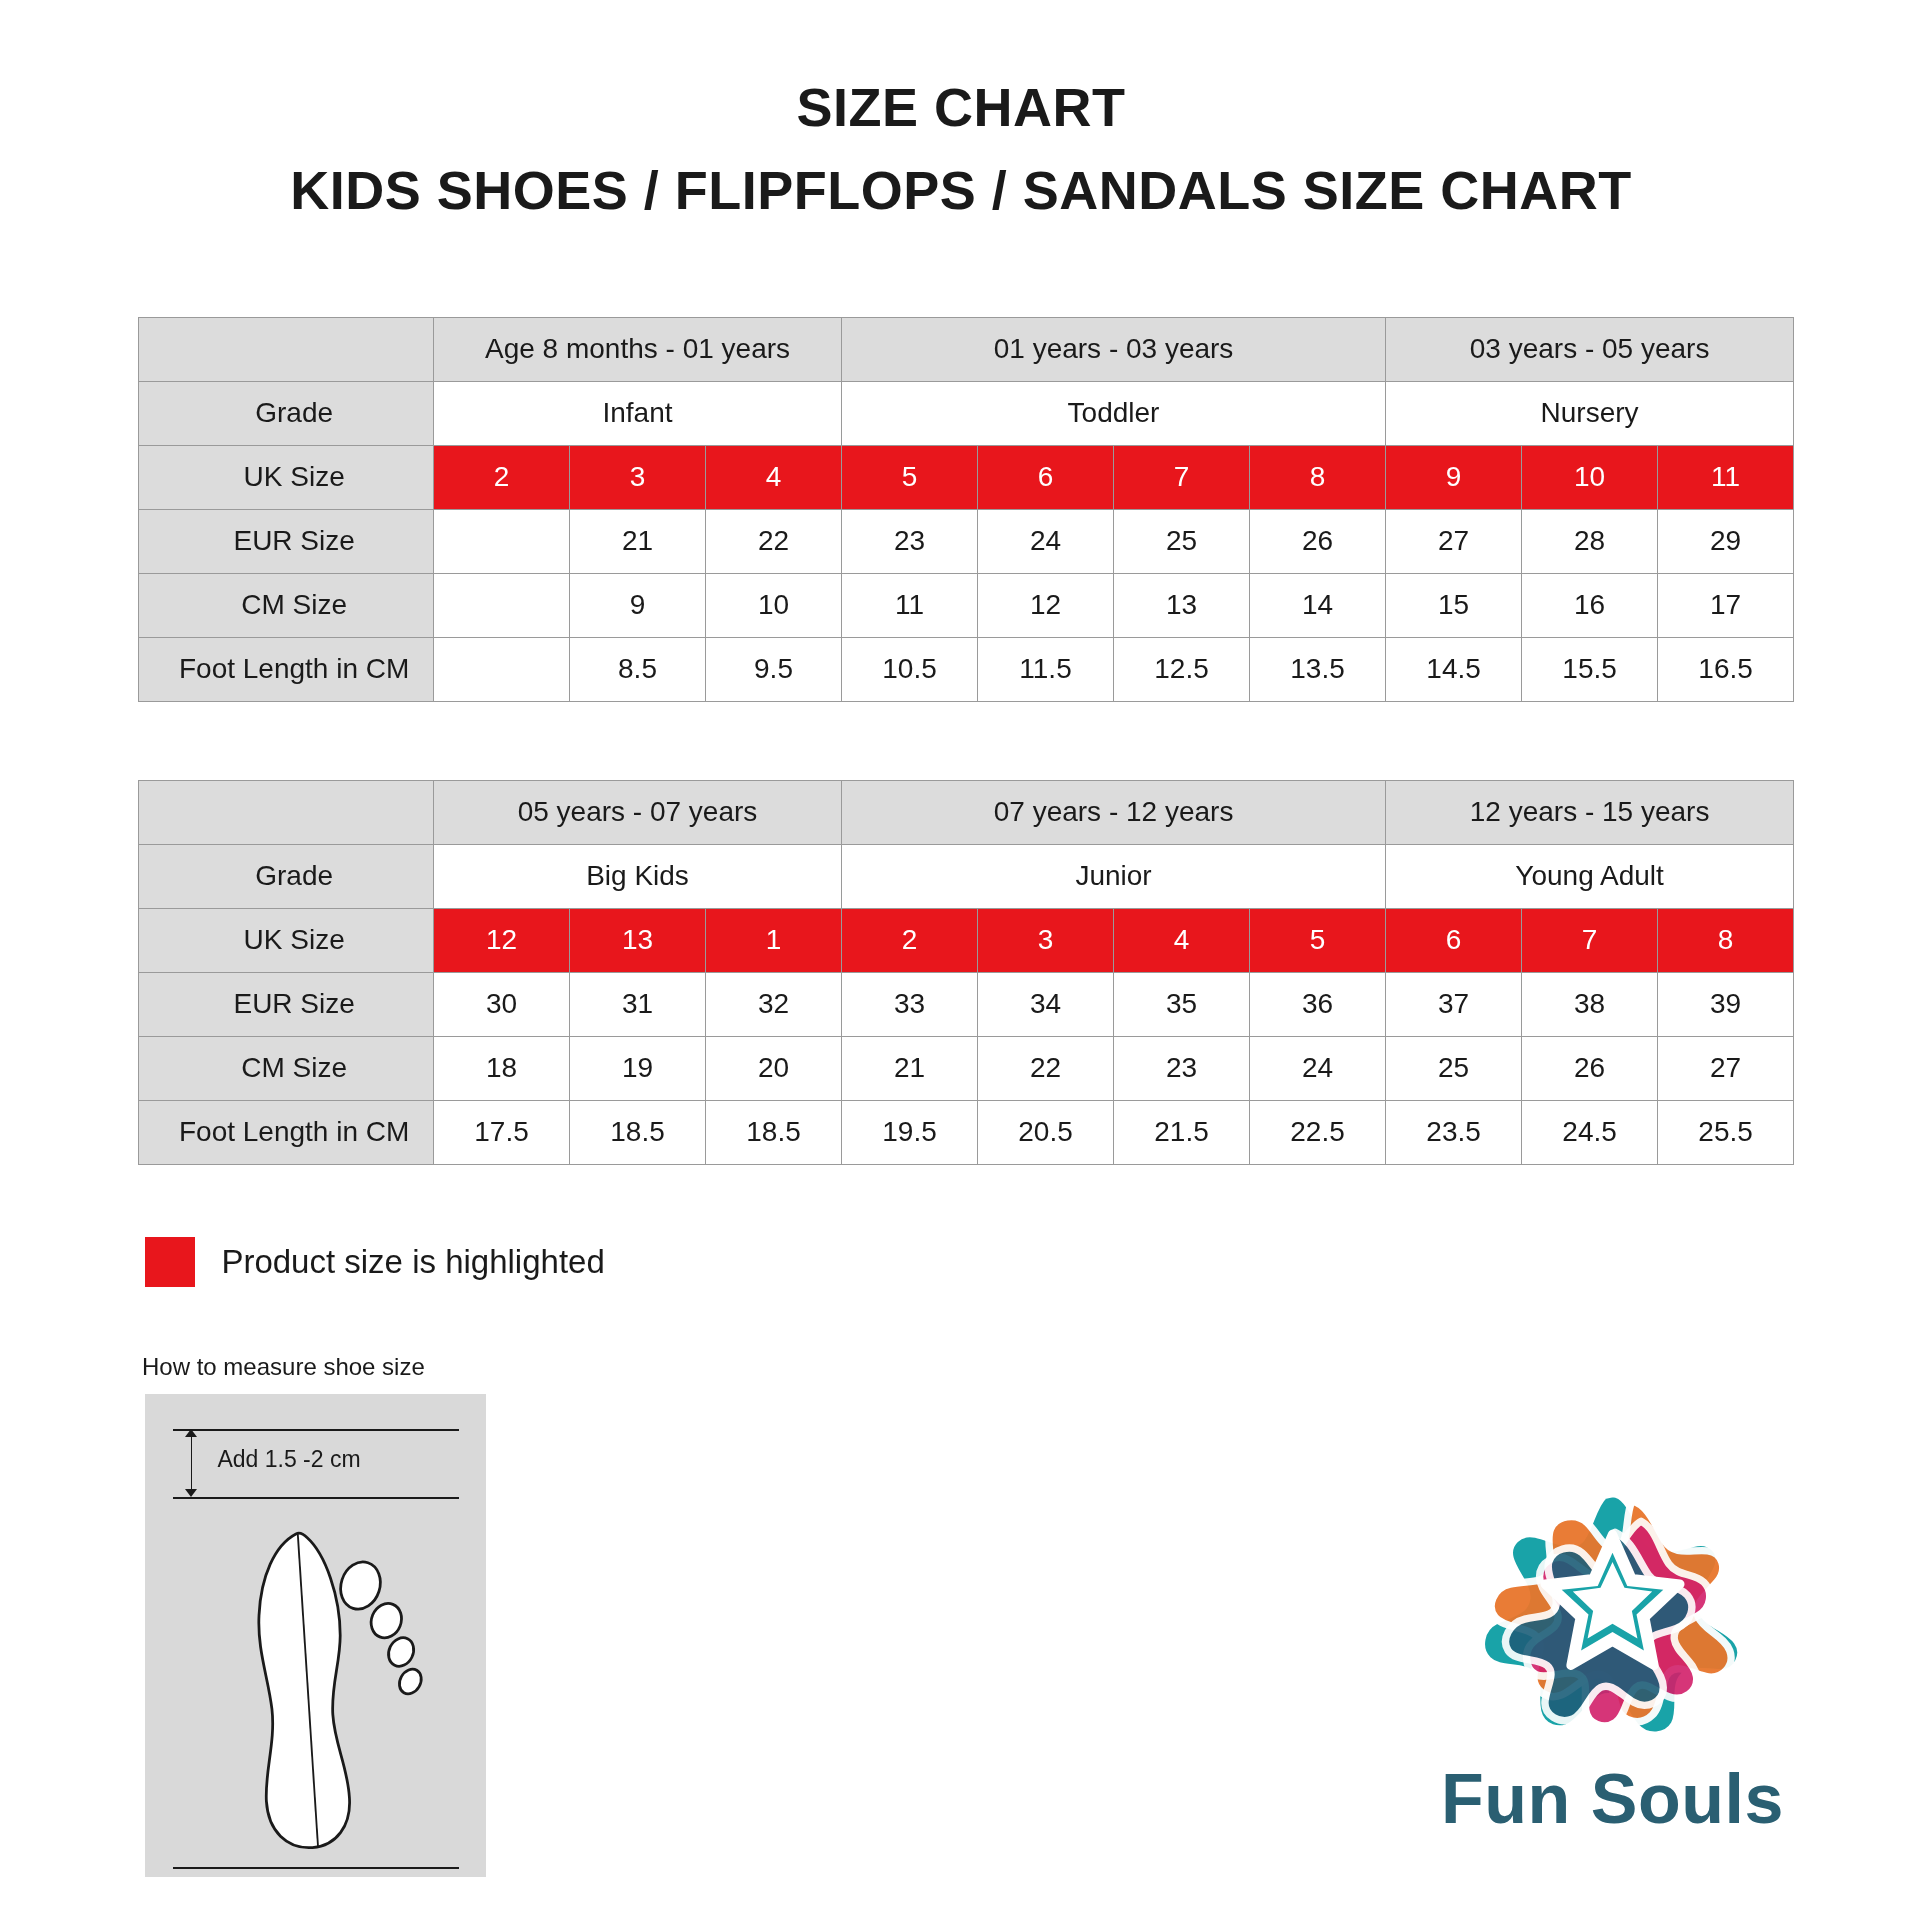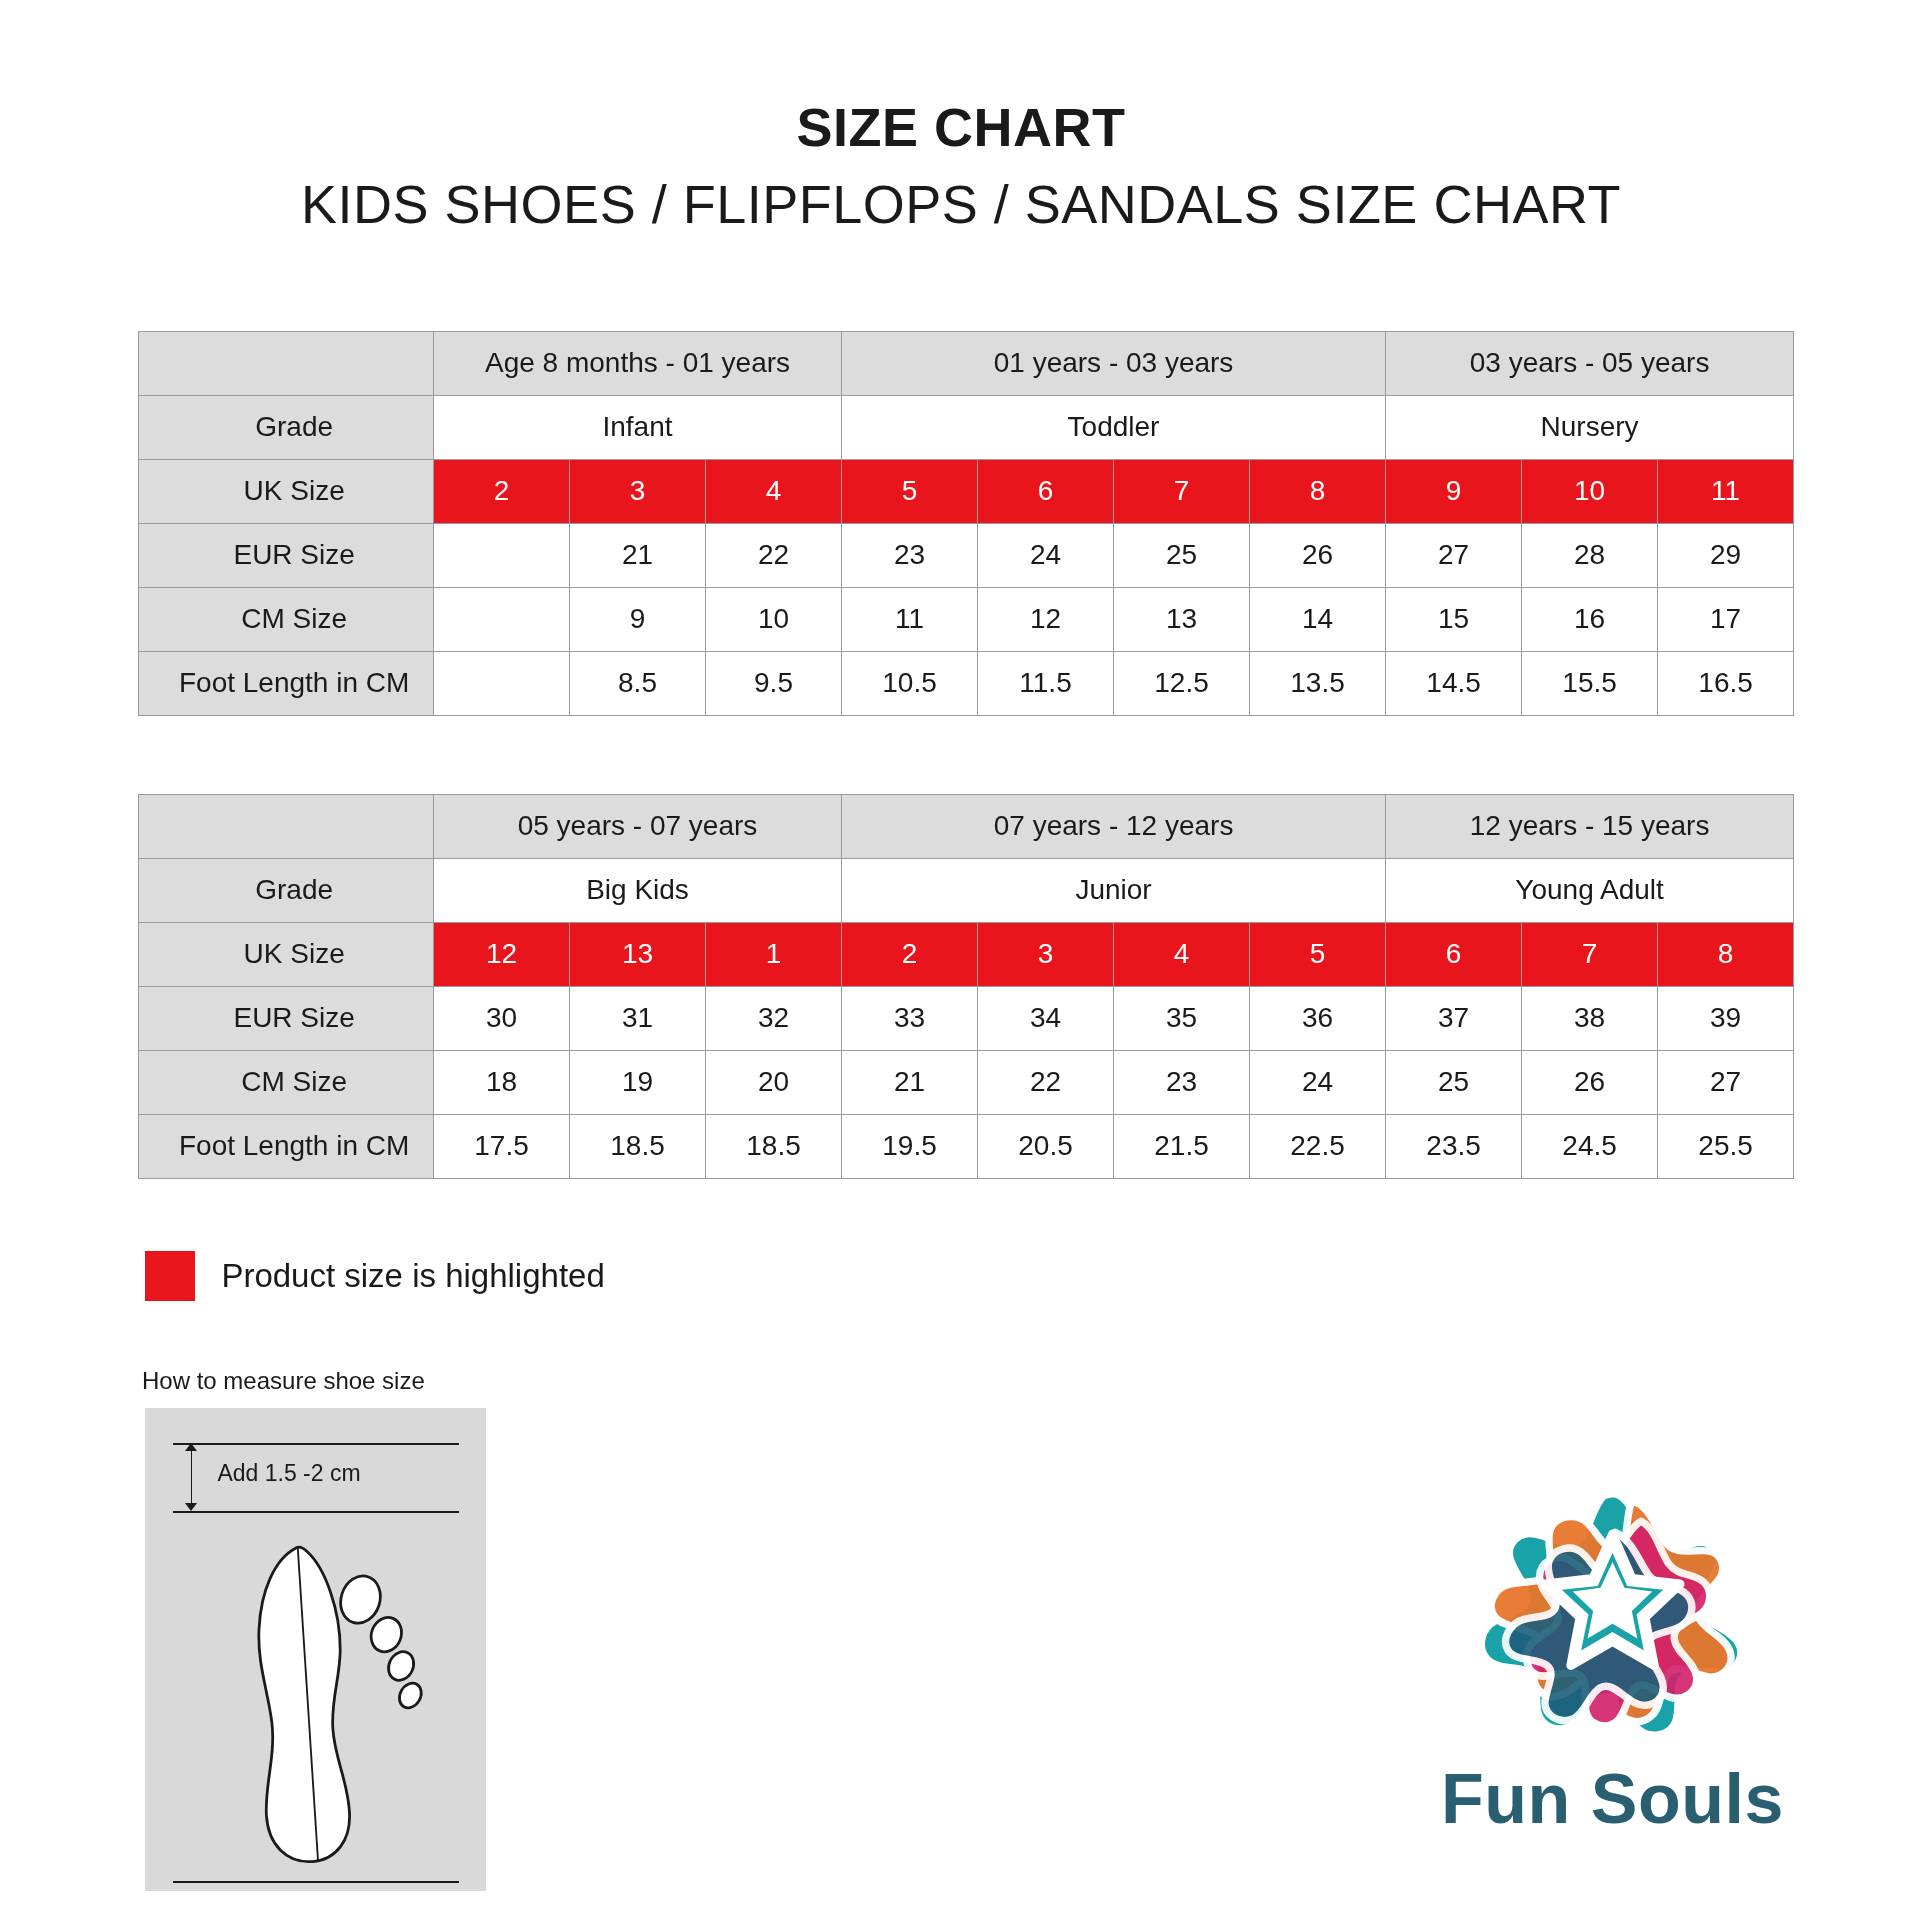--- a/index.html
+++ b/index.html
@@ -17,35 +17,35 @@
   .page {
     position: relative;
     width: 1922px;
     height: 1922px;
     box-sizing: border-box;
     padding: 0 138px;
   }
 
   
   .title-block {
-    padding-top: 96px;
+    padding-top: 76px;
     text-align: center;
   }
   .title-main {
     font-size: 54px;
     font-weight: bold;
     letter-spacing: 0.5px;
     line-height: 1.15;
   }
   .title-sub {
     font-size: 54px;
-    font-weight: normal;
+    font-weight: bold;
     letter-spacing: 0.5px;
     line-height: 1.25;
-    margin-top: 13px;
+    margin-top: 19px;
   }
 
   
   .chart-table {
     border-collapse: collapse;
     width: 1652px;
     margin: 1px auto;
     table-layout: fixed;
     border-radius: 9px;
   }

